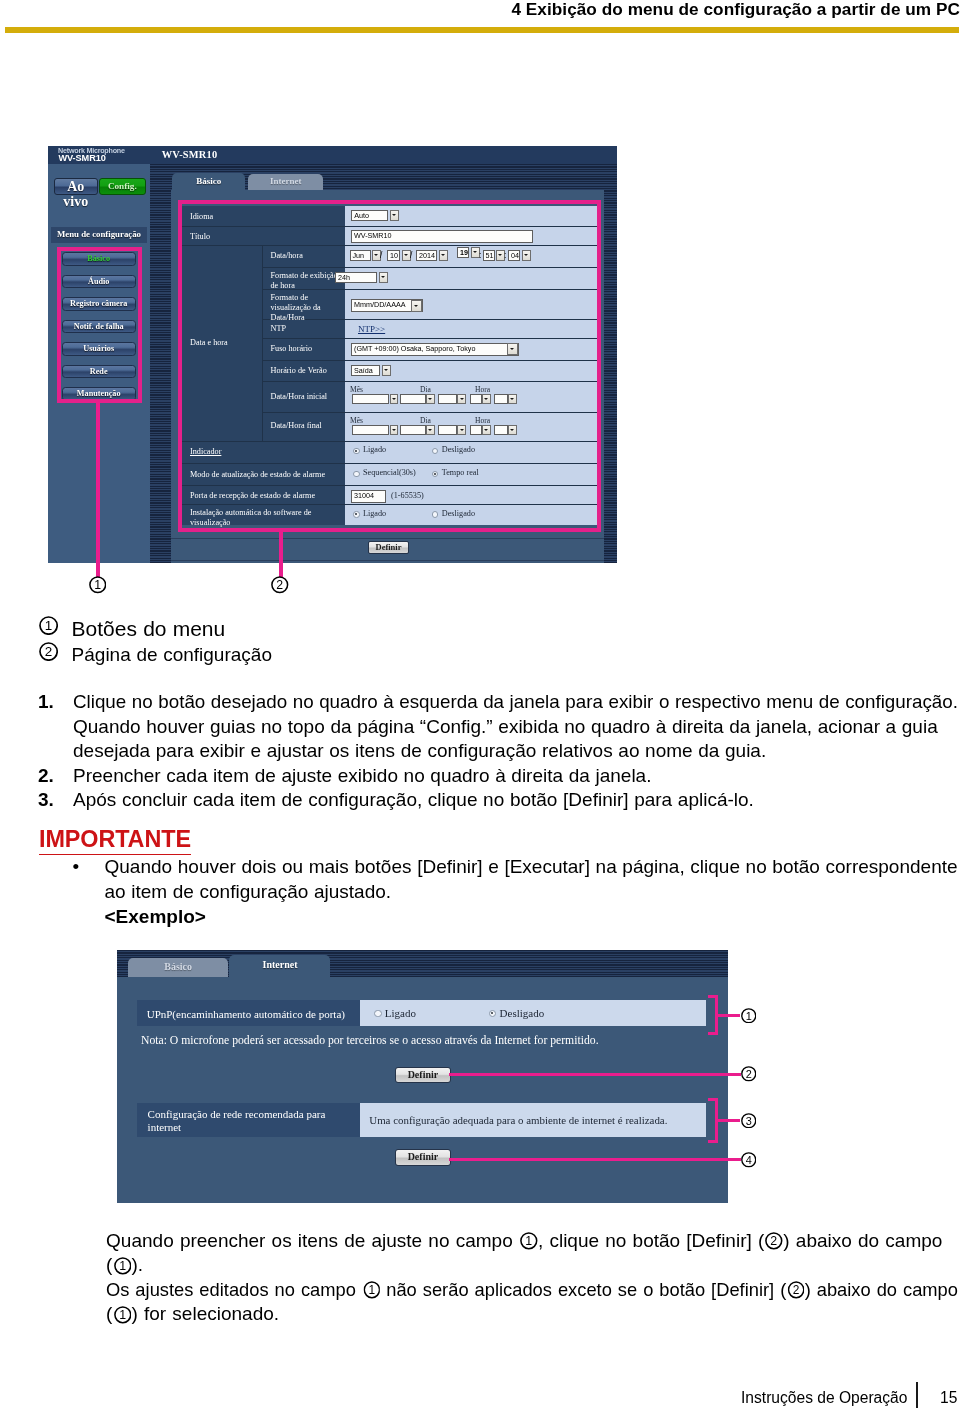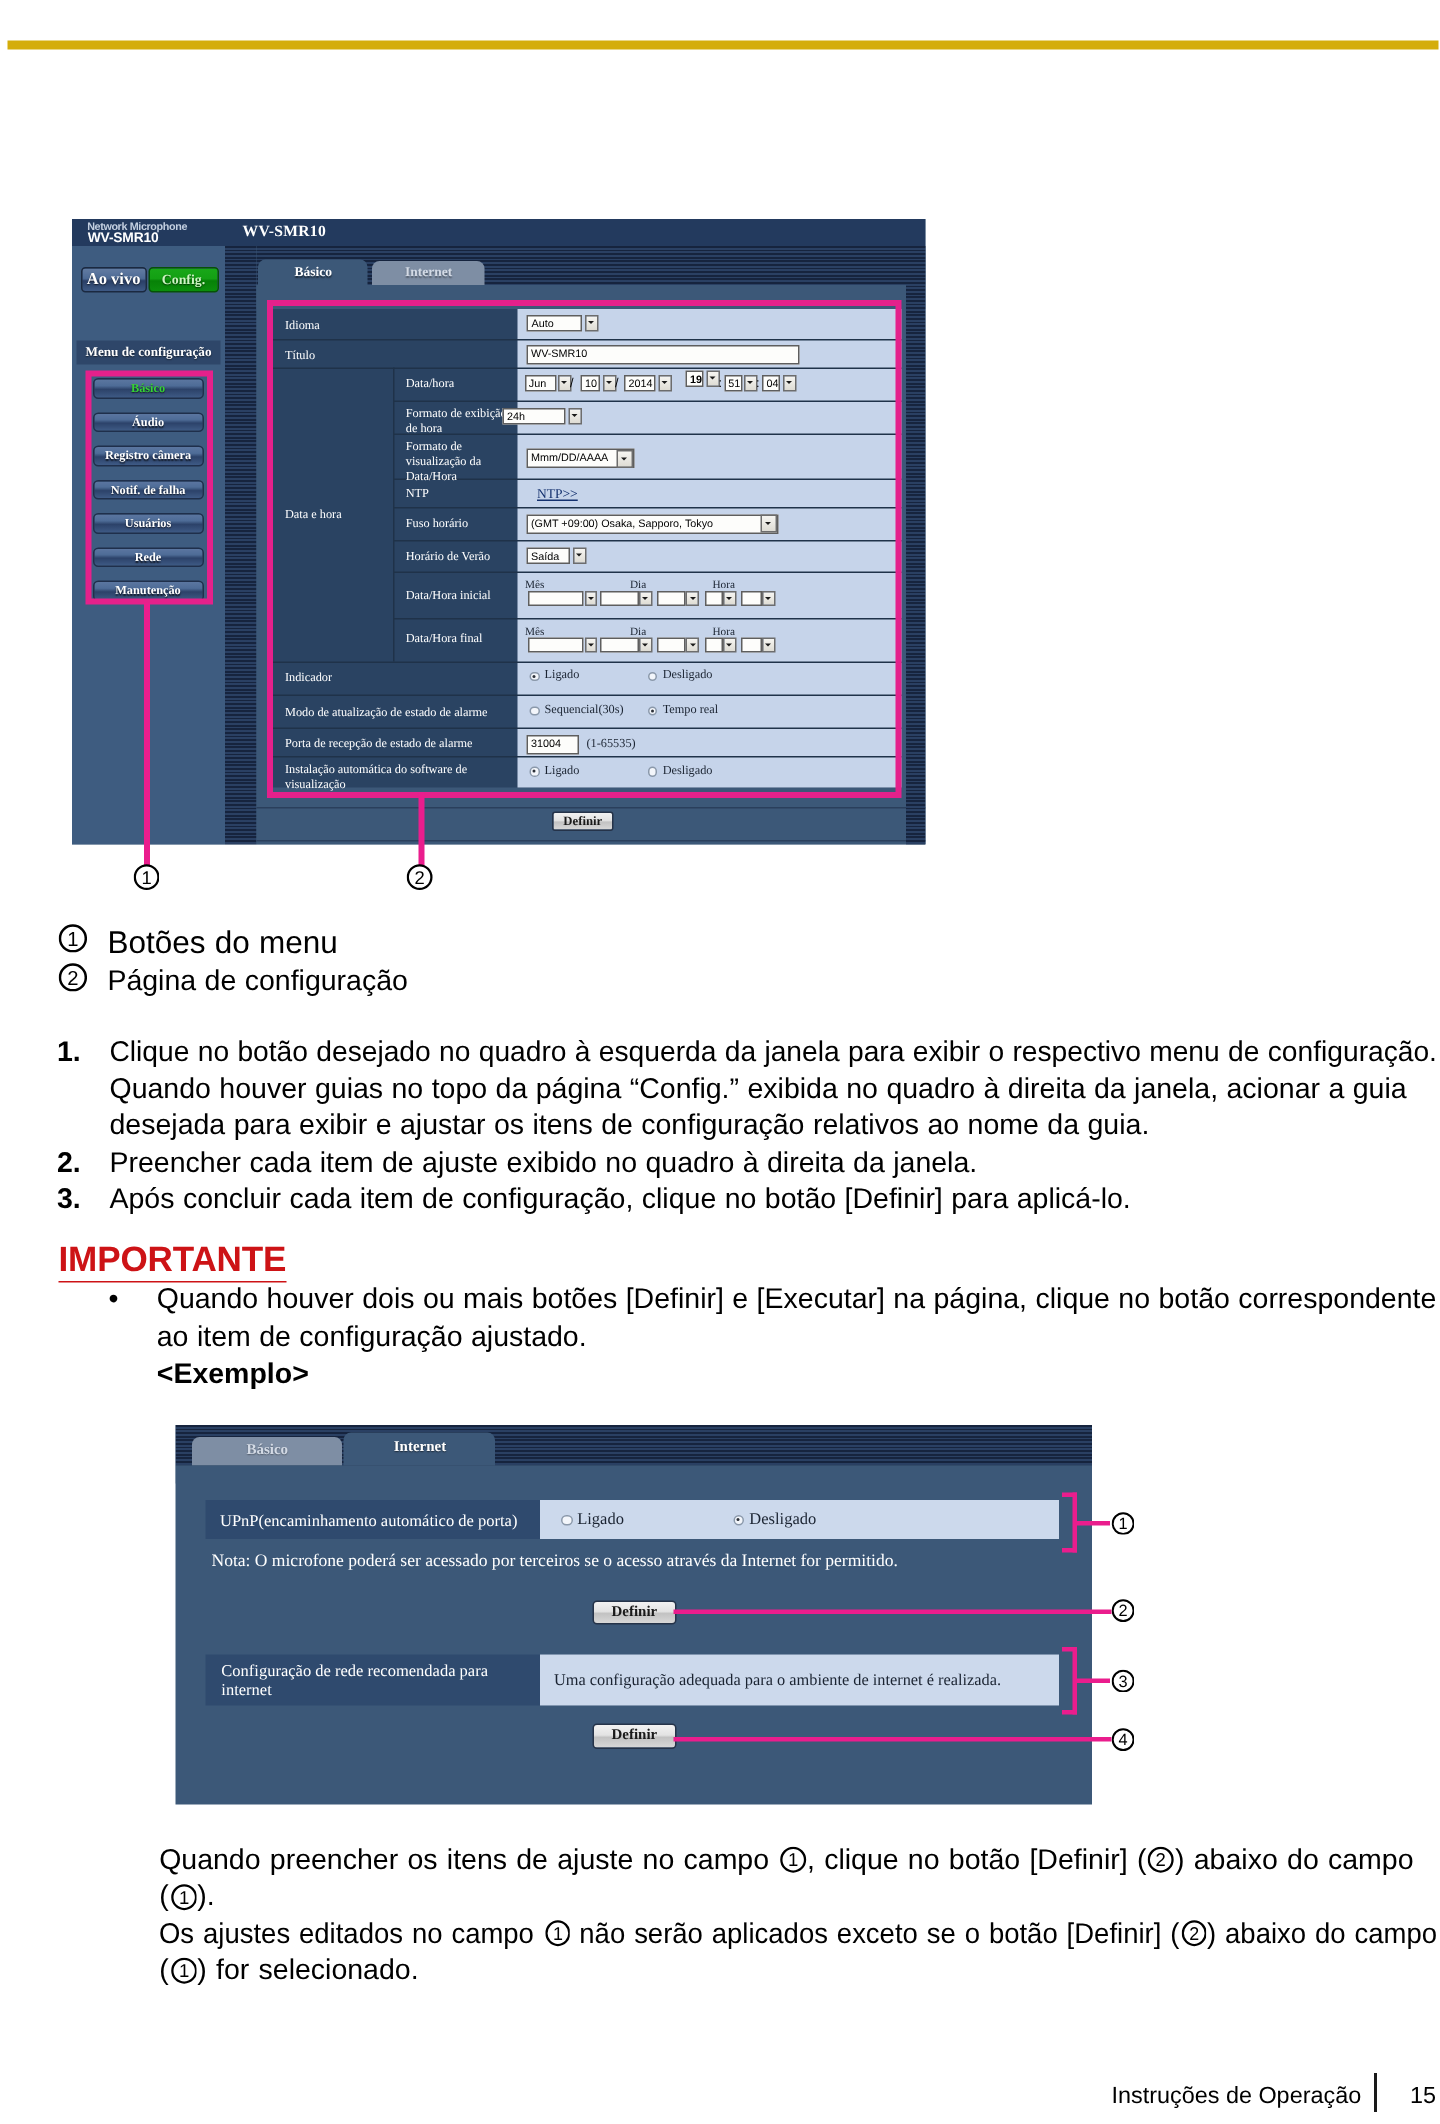--- a/index.html
+++ b/index.html
@@ -44,21 +44,21 @@
   .s1-pt{position:absolute;left:113.7px;top:3.3px;font-size:10.4px;color:#fff;font-weight:bold;
          letter-spacing:0.2px;line-height:11px;}
 
   .s1-side{position:absolute;left:0;top:18px;width:102px;bottom:0;background:#3e5c80;}
   .s1-hatch{position:absolute;left:102px;top:18px;width:21px;bottom:0;
       background:repeating-linear-gradient(180deg,#16243e 0 1.2px,#2a4063 1.2px 2.4px);}
   .s1-main{position:absolute;left:123px;top:18px;right:0;bottom:0;background:#3c5878;}
 
   .btn3d{position:absolute;border-radius:3px;font-weight:bold;text-align:center;color:#fff;
       text-shadow:0 1px 1px rgba(0,0,0,.65);box-sizing:border-box;}
-  .s1-live{left:5.5px;top:14px;width:44.5px;height:16.6px;font-size:11px;line-height:15px;
+  .s1-live{left:5.5px;top:14px;width:44.5px;height:16.6px;font-size:14px;line-height:15px;
       background:linear-gradient(#627ca2 0%,#4d6a95 45%,#2a3f66 55%,#3e5a85 100%);border:1px solid #1b2940;}
   .s1-cfg{left:51px;top:14px;width:46.6px;height:16.6px;font-size:9.2px;line-height:15px;
       background:linear-gradient(#19a719 0%,#13a013 45%,#078107 55%,#0c8f0c 100%);border:1px solid #065206;color:#cdf5c2;}
 
   .s1-menuhdr{position:absolute;left:3.2px;top:63.4px;width:95.6px;height:15.2px;background:#2e4669;
       font-weight:bold;font-size:8.8px;color:#fff;line-height:15px;text-align:center;
       text-shadow:0 1px 1px rgba(0,0,0,.6);}
   .menubtn{position:absolute;left:13.7px;width:74px;height:13.4px;border-radius:3.5px;box-sizing:border-box;
       background:linear-gradient(#5b76a0 0%,#4e6c97 35%,#2c4269 55%,#3e5a85 100%);border:1px solid #1f2f4b;
       font-weight:bold;font-size:8.2px;color:#fff;line-height:12.6px;text-align:center;
@@ -101,20 +101,21 @@
 
   
   #shot2{left:117.4px;top:950px;width:611px;height:253.3px;background:#3c5878;}
 
 </style>
 </head>
 <body>
 
 <div class="page">
 
+  <div class="rh">4 Exibição do menu de configuração a partir de um PC</div>
   <div class="rule"></div>
 
 
   <div class="shot" id="shot1">
     <div class="s1-topbar"></div>
     <div class="s1-bs">Network Microphone</div>
     <div class="s1-bm">WV-SMR10</div>
     <div class="s1-pt">WV-SMR10</div>
 
     <div class="s1-side">
@@ -153,21 +154,21 @@
           <div style="position:absolute;left:91px;top:125.3px;width:339px;height:1px;background:#1f3249;"></div>
           <div style="position:absolute;left:91px;top:154.5px;width:339px;height:1px;background:#1f3249;"></div>
           <div style="position:absolute;left:91px;top:173.8px;width:339px;height:1px;background:#1f3249;"></div>
           <div style="position:absolute;left:91px;top:195.5px;width:339px;height:1px;background:#1f3249;"></div>
           <div style="position:absolute;left:91px;top:217.4px;width:339px;height:1px;background:#1f3249;"></div>
           <div style="position:absolute;left:91px;top:248px;width:339px;height:1px;background:#1f3249;"></div>
           <div style="position:absolute;left:91px;top:81.2px;width:1px;height:195.60000000000002px;background:#1f3249;"></div>
           <div class="slab" style="left:19px;top:47.5px;">Idioma</div>
           <div class="slab" style="left:19px;top:67.7px;">Título</div>
           <div class="slab" style="left:19px;top:174px;">Data e hora</div>
-          <div class="slab" style="left:19px;top:282.8px;">Indicador</div>
+          <div class="slab" style="left:19px;top:282.8px;text-decoration:underline;">Indicador</div>
           <div class="slab" style="left:19px;top:305.6px;">Modo de atualização de estado de alarme</div>
           <div class="slab" style="left:19px;top:326.9px;">Porta de recepção de estado de alarme</div>
           <div class="slab" style="left:19px;top:344px;width:130px;">Instalação automática do software de visualização</div>
           <div class="slab" style="left:99.5px;top:87.2px;">Data/hora</div>
           <div class="slab" style="left:99.5px;top:106.7px;width:70px;">Formato de exibição de hora</div>
           <div class="slab" style="left:99.5px;top:129.3px;width:57px;">Formato de visualização da Data/Hora</div>
           <div class="slab" style="left:99.5px;top:159.5px;">NTP</div>
           <div class="slab" style="left:99.5px;top:179.8px;">Fuso horário</div>
           <div class="slab" style="left:99.5px;top:201.5px;">Horário de Verão</div>
           <div class="slab" style="left:99.5px;top:227.7px;">Data/Hora inicial</div>

